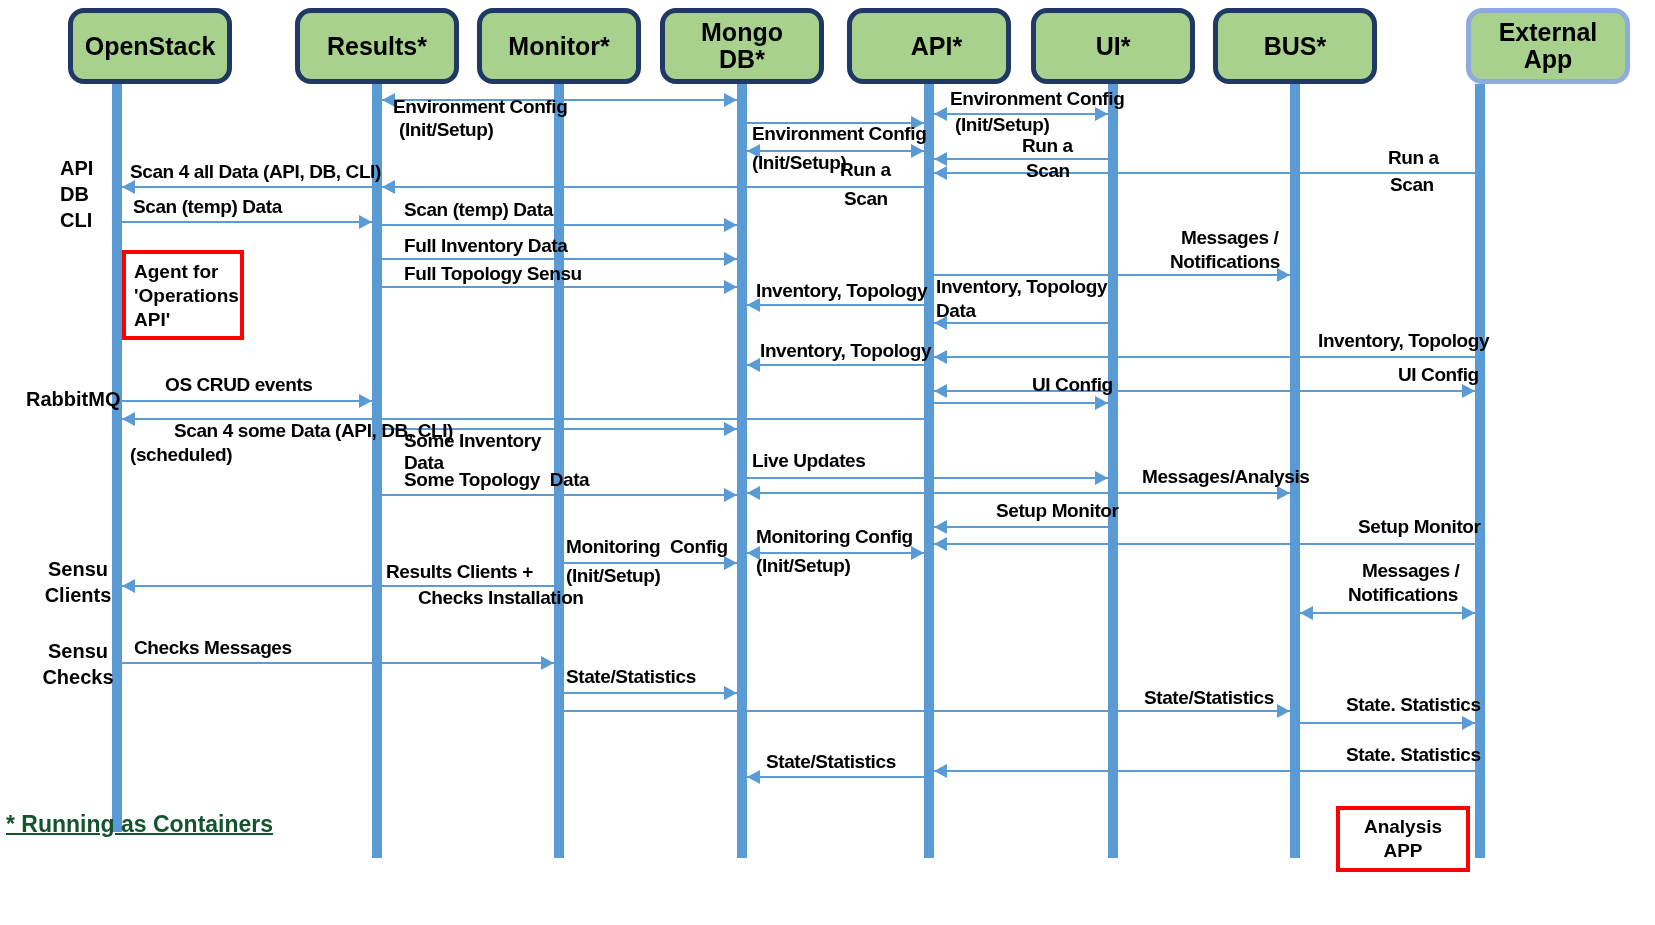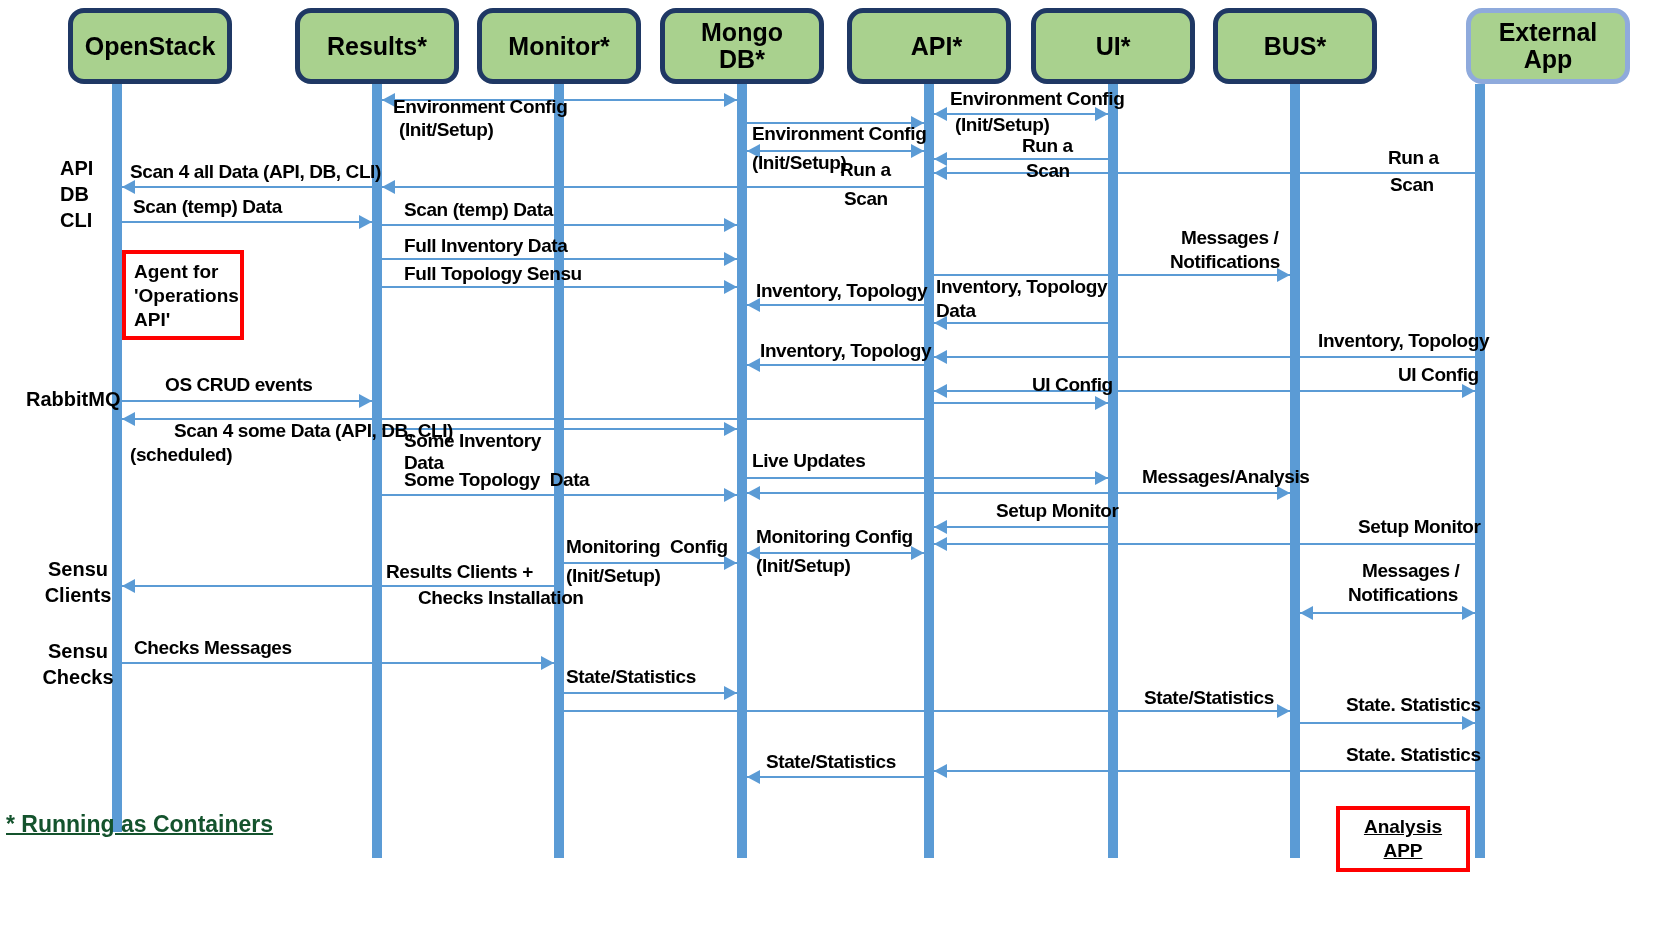--- a/index.html
+++ b/index.html
@@ -17,21 +17,21 @@
   .head.l{border-right:13px solid var(--line);}
   .msg-label{position:absolute;font-weight:bold;font-size:19px;color:#000;
              white-space:pre;letter-spacing:-0.4px;line-height:20px;}
   .margin-note{position:absolute;font-weight:bold;font-size:20px;color:#000;
                line-height:26px;white-space:pre;}
   .margin-note.center{text-align:center;}
   .rednote{position:absolute;box-sizing:border-box;border:4px solid #ff0000;background:#ffffff;
            font-weight:bold;font-size:19px;color:#000;line-height:24px;white-space:pre-line;
            padding:6px 8px;display:flex;}
   .rednote.topleft{align-items:flex-start;justify-content:flex-start;text-align:left;}
-  .rednote.centered{align-items:center;justify-content:center;text-align:center;text-decoration:underline;}
+  .rednote.centered{align-items:center;justify-content:center;text-align:center;}
   #footnote{position:absolute;left:6px;top:811px;font-weight:bold;font-size:23px;color:#14532d;
             text-decoration:underline;text-decoration-thickness:2px;}
 </style>
 </head>
 <body>
 
 <div id="stage">
   <div id="lifelines">
       <div class="lifeline" style="left: 112px; top: 84px; height: 748px;"></div>
       <div class="lifeline" style="left: 372px; top: 84px; height: 774px;"></div>

